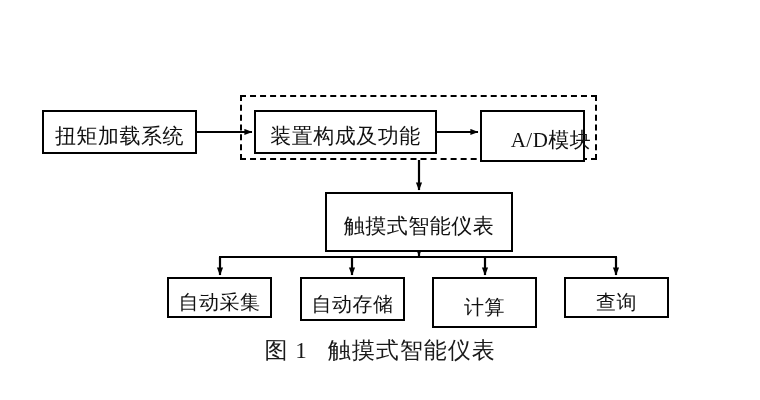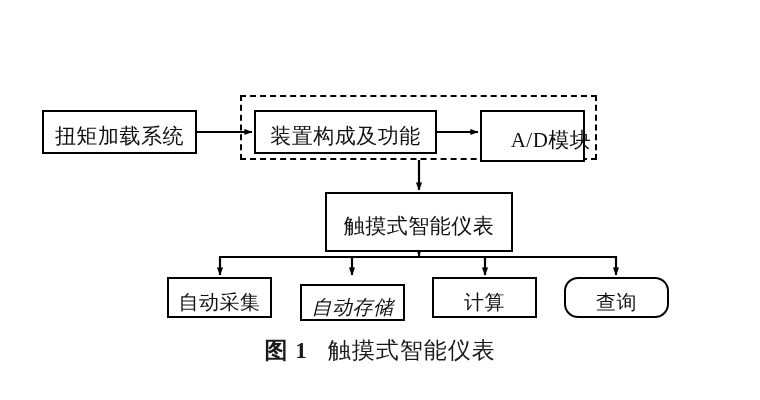--- a/index.html
+++ b/index.html
@@ -58,21 +58,20 @@
     left: 0;
     width: 760px;
     text-align: center;
     font-size: 23px;
     color: #1a1a1a;
     letter-spacing: 1px;
     white-space: nowrap;
   }
   .caption-num {
     margin-right: 20px;
-    font-weight: bold;
   }
 </style>
 </head>
 <body>
 
 <div id="figure-root">
 
   <svg class="diagram-layer" viewBox="0 0 760 400" xmlns="http://www.w3.org/2000/svg">
     <defs>
       <marker id="arrowhead" markerWidth="9" markerHeight="9" refX="7.6" refY="3.1" orient="auto" markerUnits="userSpaceOnUse">
@@ -111,29 +110,29 @@
   </div>
 
   <div class="node-box" style="left:325px; top:192px; width:188px; height:60px;">
     <span class="node-label">触摸式智能仪表</span>
   </div>
 
   <div class="node-box" style="left:167px; top:277px; width:105px; height:41px;">
     <span class="node-label small">自动采集</span>
   </div>
 
-  <div class="node-box" style="left:300px; top:284px; width:105px; height:37px;font-style:italic;">
+  <div class="node-box" style="left:300px; top:277px; width:105px; height:44px;">
     <span class="node-label small">自动存储</span>
   </div>
 
-  <div class="node-box" style="left:432px; top:277px; width:105px; height:41px;">
+  <div class="node-box" style="left:432px; top:277px; width:105px; height:51px;">
     <span class="node-label small">计算</span>
   </div>
 
-  <div class="node-box" style="left:564px; top:277px; width:105px; height:41px;border-radius:14px;">
+  <div class="node-box" style="left:564px; top:277px; width:105px; height:41px;">
     <span class="node-label small">查询</span>
   </div>
 
   <div class="caption" style="top:335px;">
     <span class="caption-num">图 1</span><span>触摸式智能仪表</span>
   </div>
 
 </div>
 
 </body></html>

